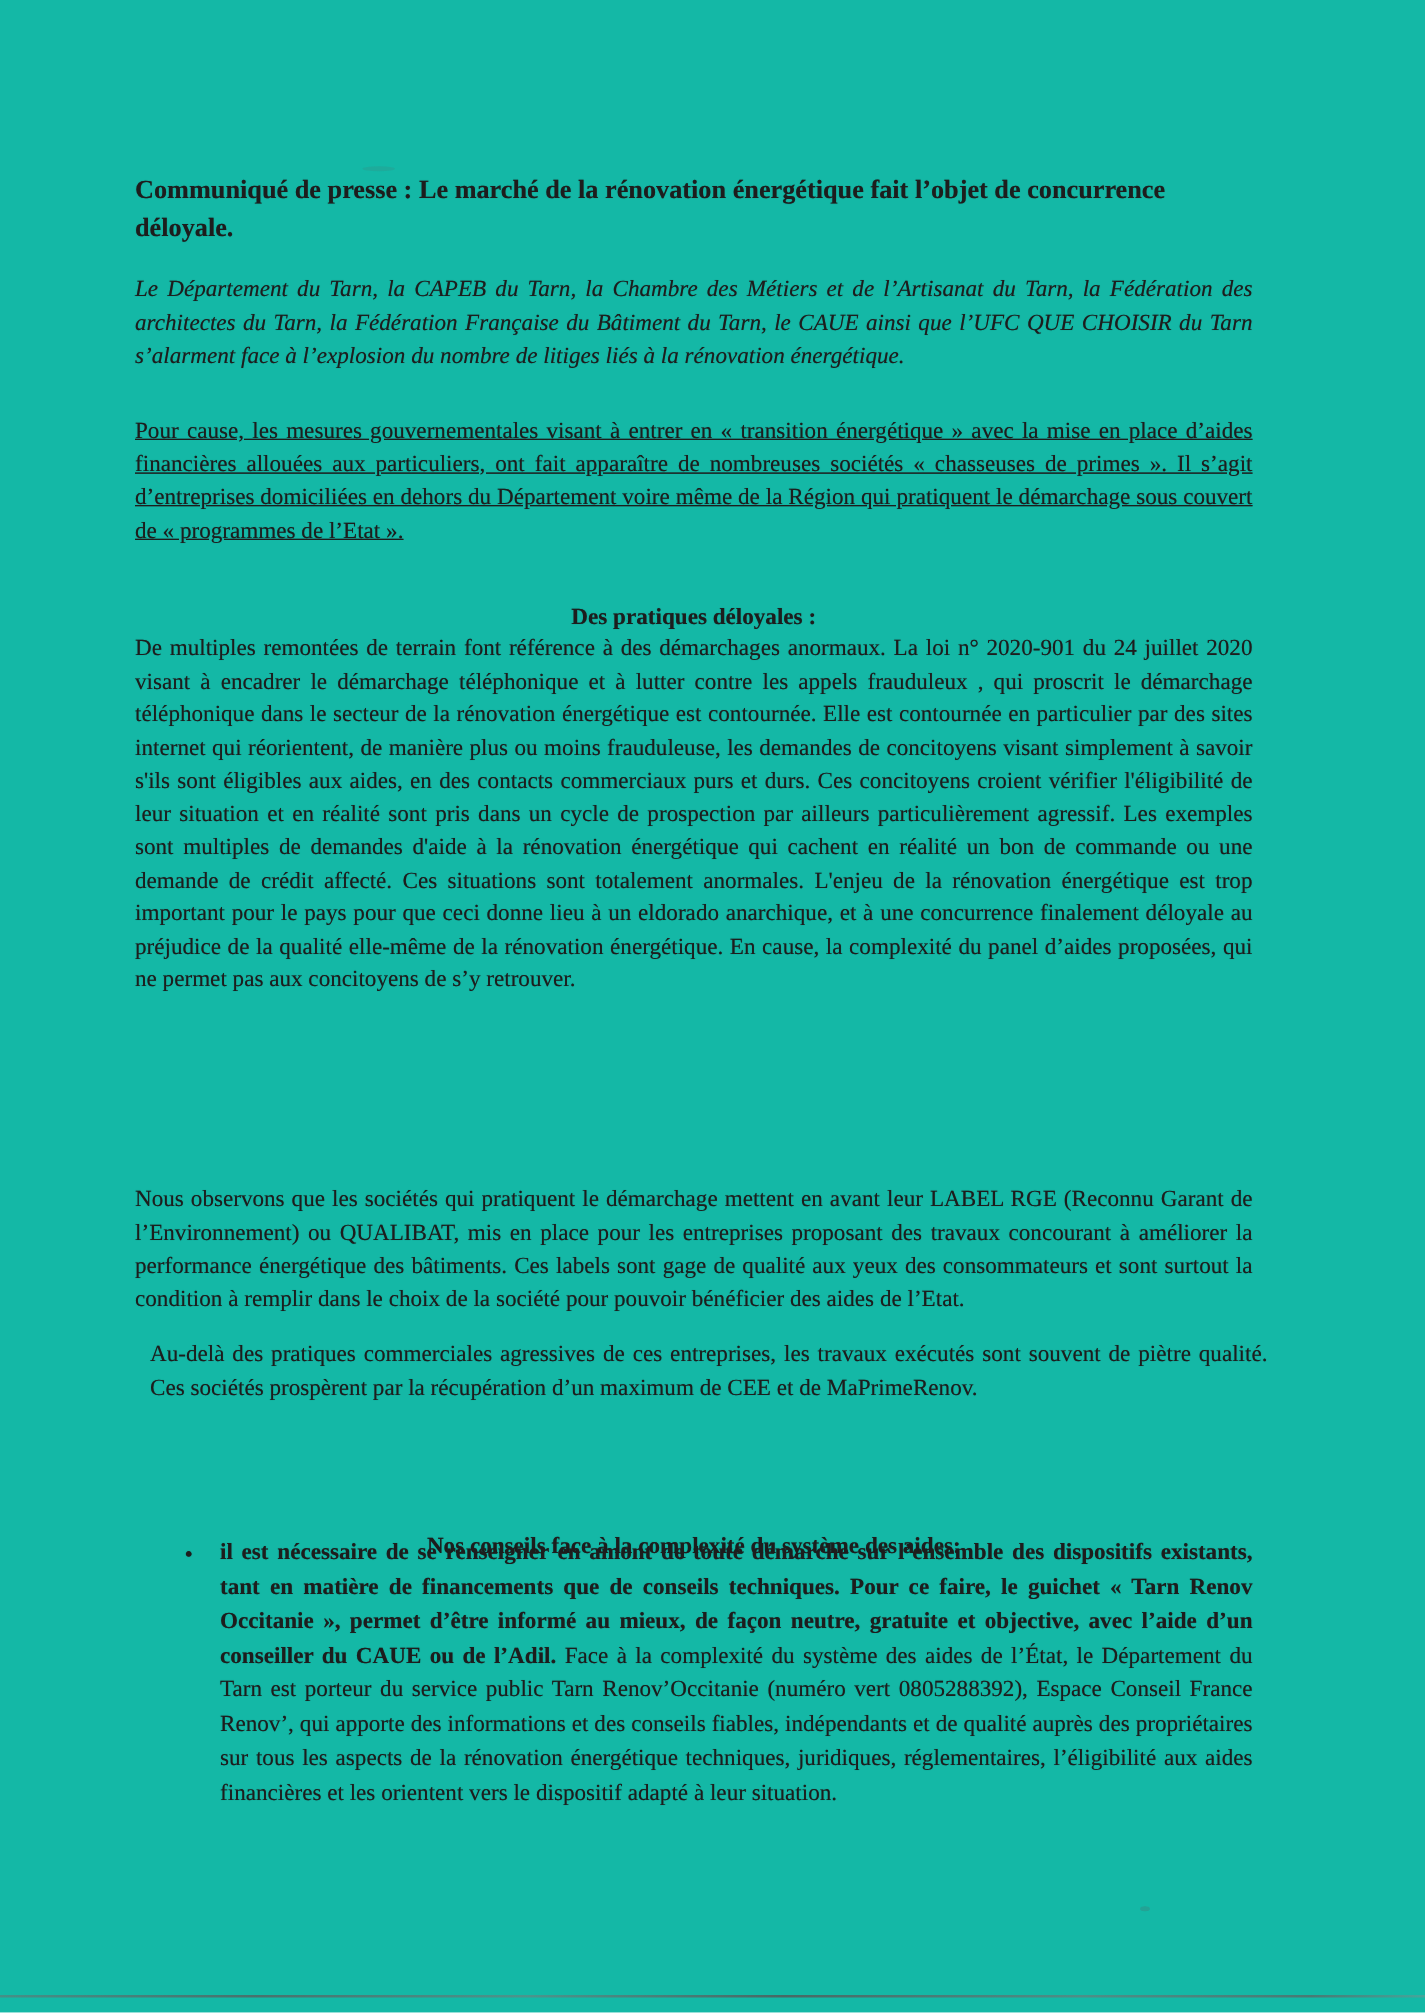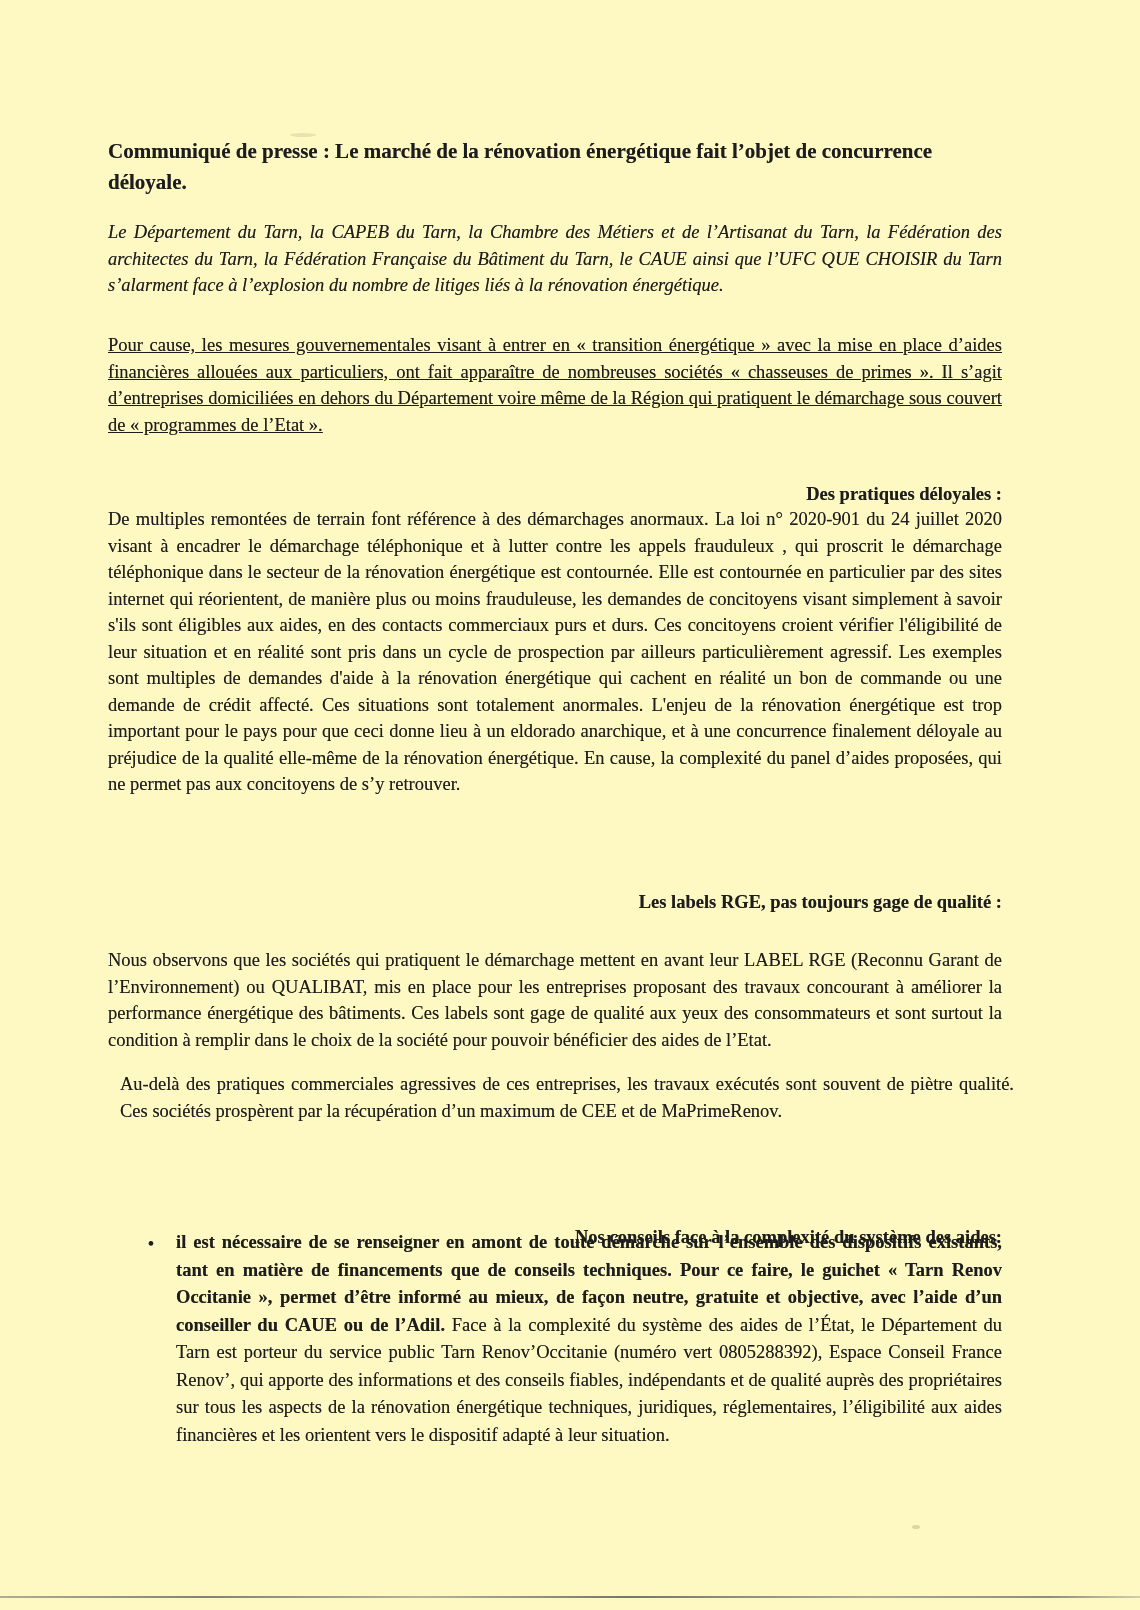--- a/index.html
+++ b/index.html
@@ -4,21 +4,21 @@
 <style>
   html, body {
     margin: 0;
     padding: 0;
     background: #ffffff;
   }
   .page {
     position: relative;
     width: 1140px;
     height: 1610px;
-    background: #fef9c3;
+    background: #14b8a6;
     overflow: hidden;
     font-family: "Liberation Serif", "DejaVu Serif", serif;
     color: #1d1d1d;
   }
   .block {
     position: absolute;
     left: 108px;
     width: 894px;
     font-size: 18.5px;
     line-height: 26.5px;
@@ -30,21 +30,21 @@
     top: 136px;
     font-size: 21px;
     line-height: 30.5px;
     font-weight: bold;
     text-align: left;
   }
   .para-lead    { top: 219px; font-style: italic; }
   .para-context { top: 332px; text-decoration: underline; }
   .heading {
     font-weight: bold;
-    text-align: right;
+    text-align: center;
   }
   .h-sec0 { top: 481px; }
   .p-sec0 { top: 506px; }
   .h-sec1 { top: 889px; }
   .p-sec1 { top: 947px; }
   .p-sec1b { top: 1071px; margin-left: 12px; }
   .h-sec2 { top: 1224px; }
   .bullet-item {
     top: 1229px;
     line-height: 27.5px;
@@ -98,21 +98,20 @@
   <h1 class="block doc-title">Communiqué de presse : Le marché de la rénovation énergétique fait l’objet de concurrence déloyale.</h1>
 
   <p class="block para-lead">Le Département du Tarn, la CAPEB du Tarn, la Chambre des Métiers et de l’Artisanat du Tarn, la Fédération des architectes du Tarn, la Fédération Française du Bâtiment du Tarn, le CAUE ainsi que l’UFC QUE CHOISIR du Tarn s’alarment face à l’explosion du nombre de litiges liés à la rénovation énergétique.</p>
 
   <p class="block para-context">Pour cause, les mesures gouvernementales visant à entrer en « transition énergétique » avec la mise en place d’aides financières allouées aux particuliers, ont fait apparaître de nombreuses sociétés « chasseuses de primes ». Il s’agit d’entreprises domiciliées en dehors du Département voire même de la Région qui pratiquent le démarchage sous couvert de « programmes de l’Etat ».</p>
 
   <h2 class="block heading h-sec0">Des pratiques déloyales :</h2>
 
   <p class="block p-sec0">De multiples remontées de terrain font référence à des démarchages anormaux. La loi n° 2020-901 du 24 juillet 2020 visant à encadrer le démarchage téléphonique et à lutter contre les appels frauduleux , qui proscrit le démarchage téléphonique dans le secteur de la rénovation énergétique est contournée. Elle est contournée en particulier par des sites internet qui réorientent, de manière plus ou moins frauduleuse, les demandes de concitoyens visant simplement à savoir s'ils sont éligibles aux aides, en des contacts commerciaux purs et durs. Ces concitoyens croient vérifier l'éligibilité de leur situation et en réalité sont pris dans un cycle de prospection par ailleurs particulièrement agressif. Les exemples sont multiples de demandes d'aide à la rénovation énergétique qui cachent en réalité un bon de commande ou une demande de crédit affecté. Ces situations sont totalement anormales. L'enjeu de la rénovation énergétique est trop important pour le pays pour que ceci donne lieu à un eldorado anarchique, et à une concurrence finalement déloyale au préjudice de la qualité elle-même de la rénovation énergétique. En cause, la complexité du panel d’aides proposées, qui ne permet pas aux concitoyens de s’y retrouver.</p>
 
-  <h2 class="block heading h-sec1">Les labels RGE, pas toujours gage de qualité :</h2>
 
   <p class="block p-sec1">Nous observons que les sociétés qui pratiquent le démarchage mettent en avant leur LABEL RGE (Reconnu Garant de l’Environnement) ou QUALIBAT, mis en place pour les entreprises proposant des travaux concourant à améliorer la performance énergétique des bâtiments. Ces labels sont gage de qualité aux yeux des consommateurs et sont surtout la condition à remplir dans le choix de la société pour pouvoir bénéficier des aides de l’Etat.</p>
 
   <p class="block p-sec1b">Au-delà des pratiques commerciales agressives de ces entreprises, les travaux exécutés sont souvent de piètre qualité. Ces sociétés prospèrent par la récupération d’un maximum de CEE et de MaPrimeRenov.</p>
 
   <h2 class="block heading h-sec2">Nos conseils face à la complexité du système des aides:</h2>
 
   <p class="block bullet-item">
     <span class="bullet-marker">•</span>
     <strong>il est nécessaire de se renseigner en amont de toute démarche sur l’ensemble des dispositifs existants, tant en matière de financements que de conseils techniques. Pour ce faire, le guichet « Tarn Renov Occitanie », permet d’être informé au mieux, de façon neutre, gratuite et objective, avec l’aide d’un conseiller du CAUE ou de l’Adil.</strong><span> Face à la complexité du système des aides de l’État, le Département du Tarn est porteur du service public Tarn Renov’Occitanie (numéro vert 0805288392), Espace Conseil France Renov’, qui apporte des informations et des conseils fiables, indépendants et de qualité auprès des propriétaires sur tous les aspects de la rénovation énergétique techniques, juridiques, réglementaires, l’éligibilité aux aides financières et les orientent vers le dispositif adapté à leur situation.</span>

